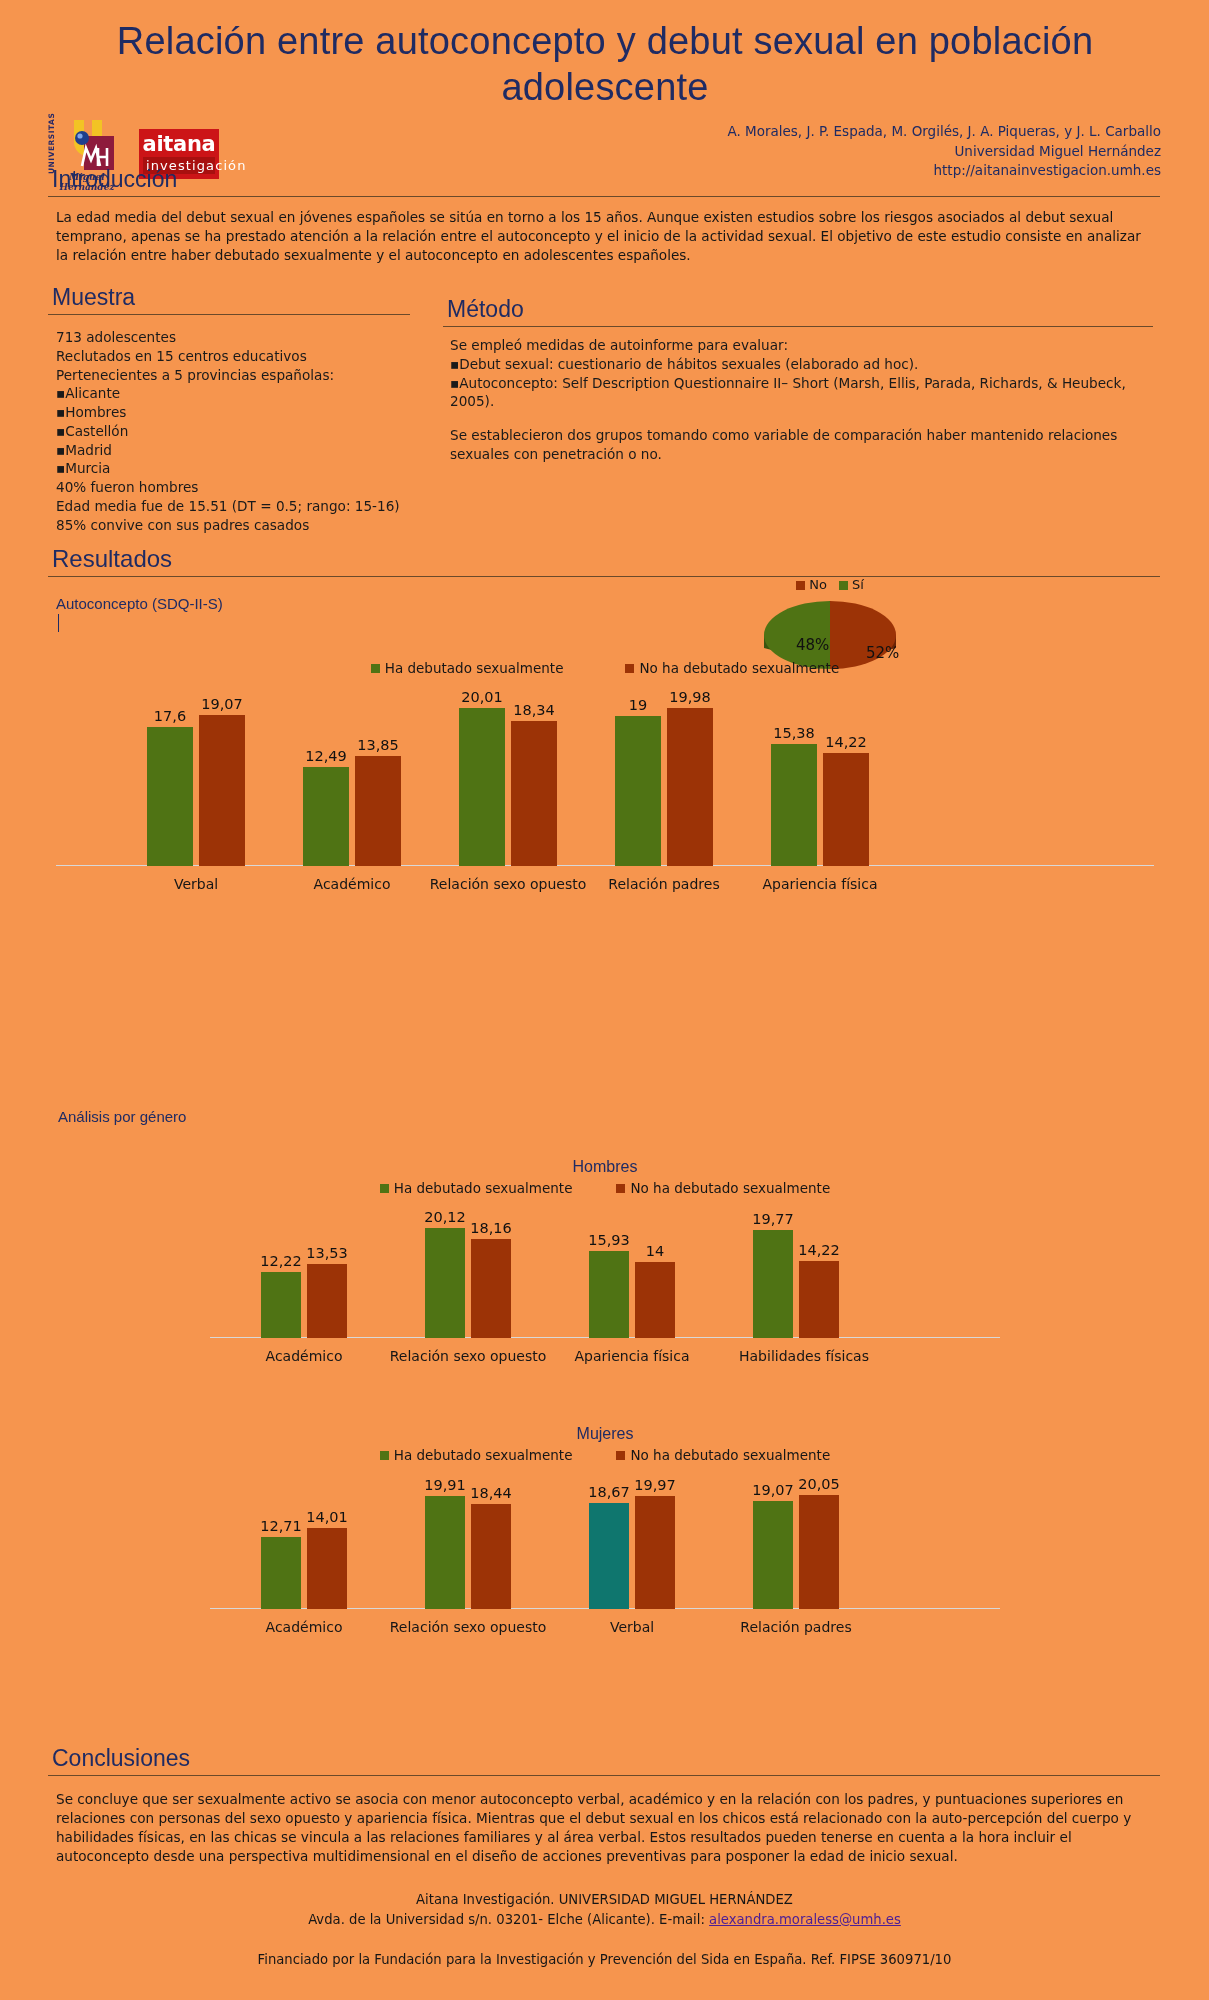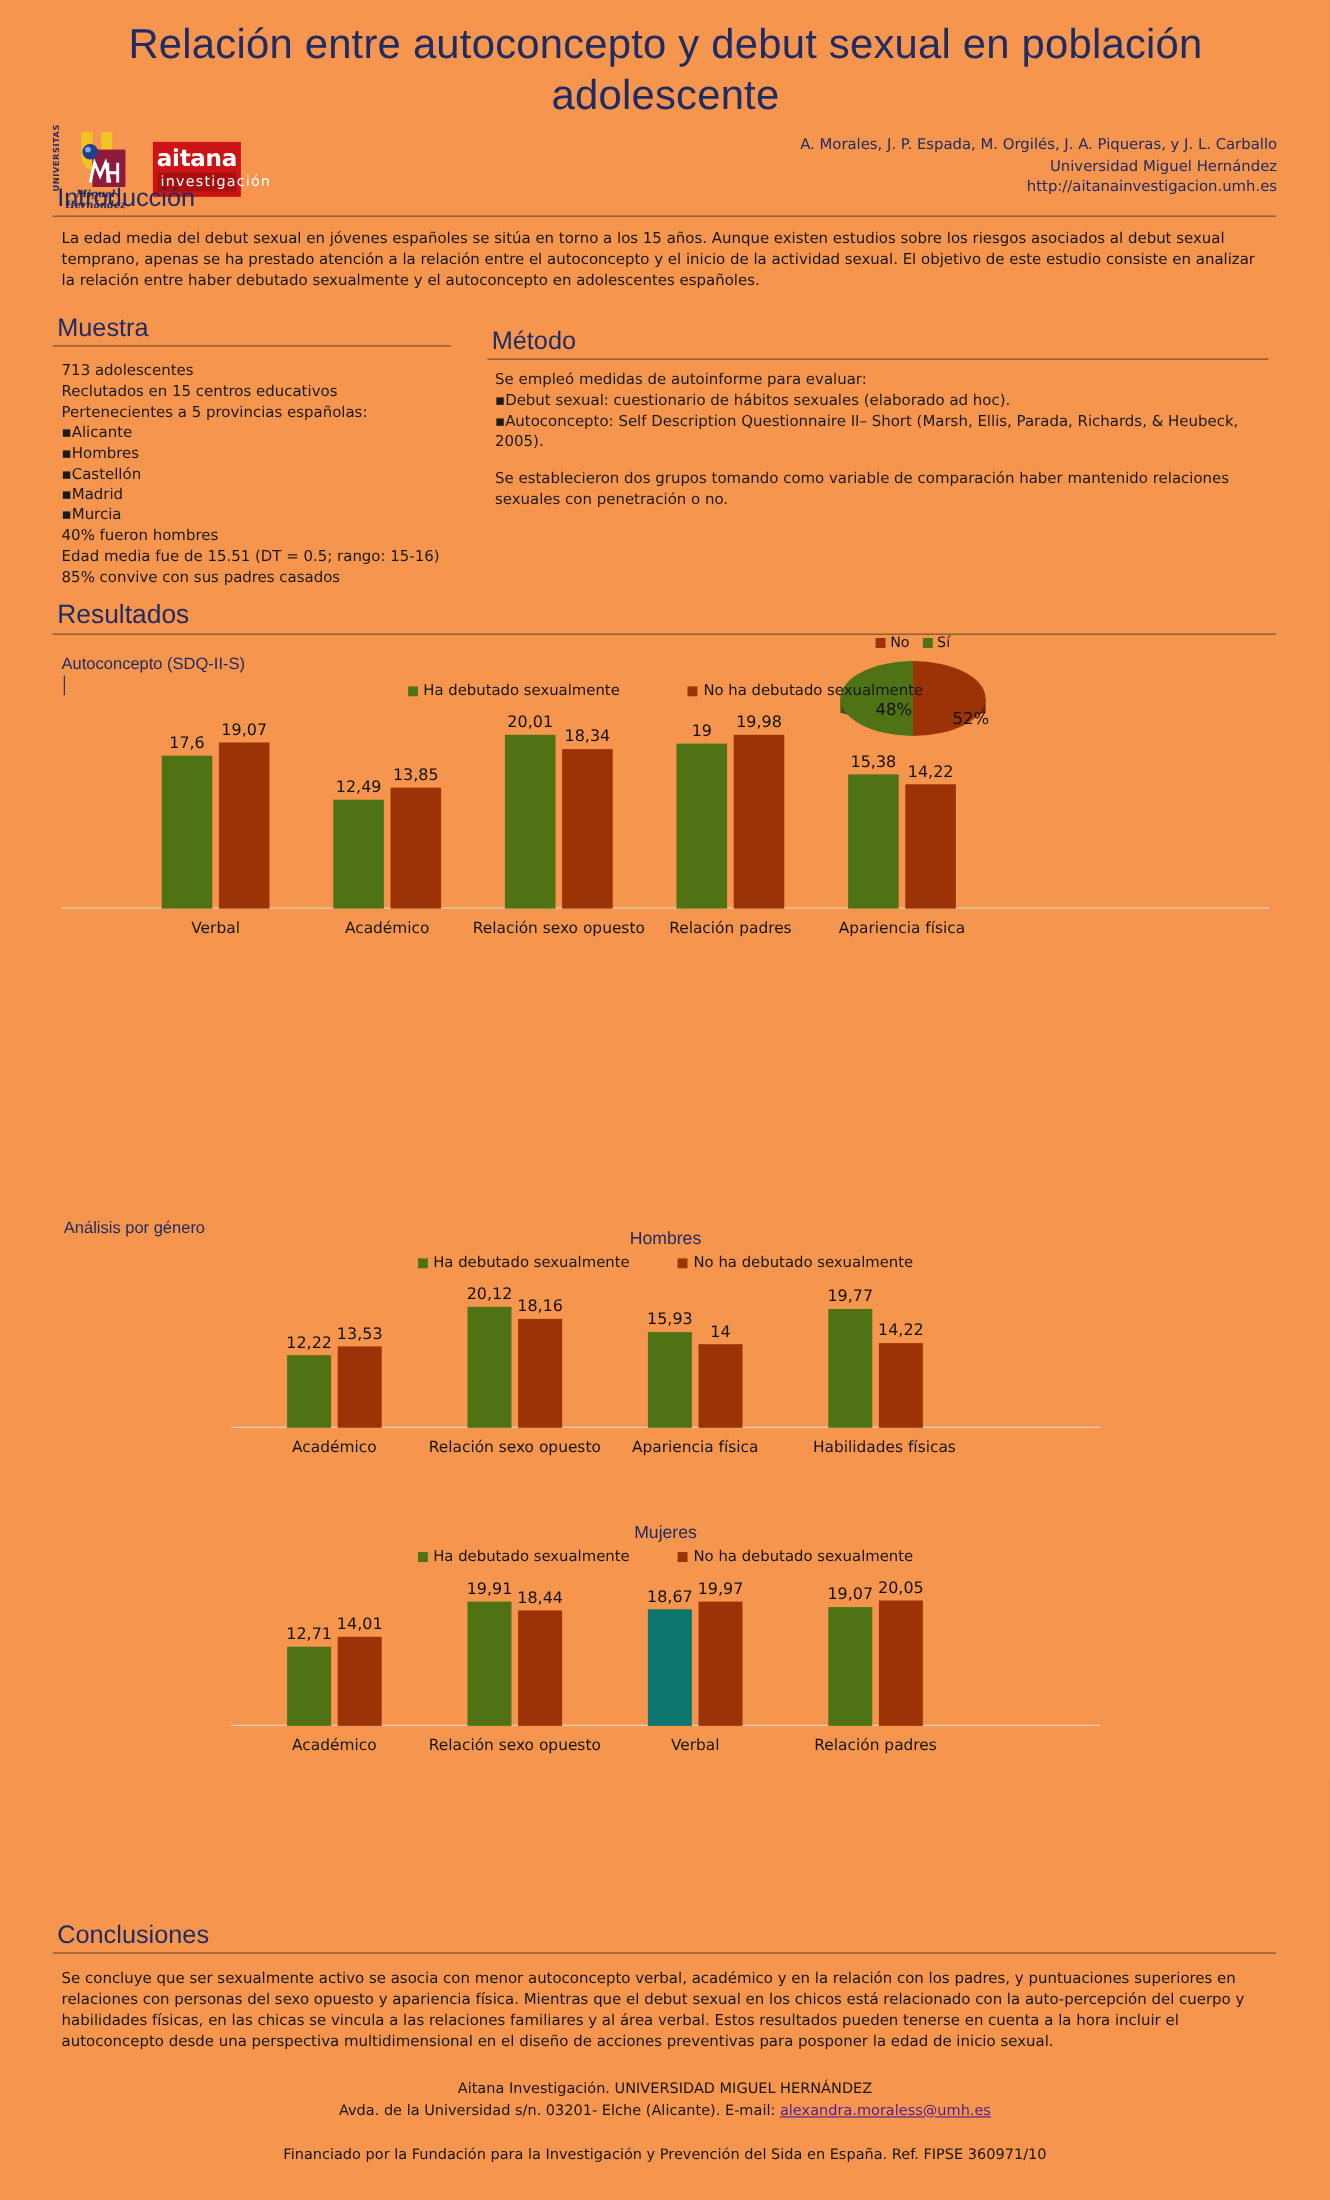--- a/index.html
+++ b/index.html
@@ -107,21 +107,21 @@
   .pie-legend span.sw{display:inline-block;width:9px;height:9px;margin-right:4px;vertical-align:middle;}
   .pie-legend .gap{display:inline-block;width:12px;}
   .pie-svg{position:absolute;left:0;top:24px;}
   .pie-lbl{
     position:absolute;font-size:15px;color:#111;
   }
   .pie-lbl.left{left:96px;top:59px;}
   .pie-lbl.right{left:166px;top:67px;}
 
   
-  .chart{position:absolute;}
+  .chart{position:absolute;margin-top:40px;}
   .chart-title{
     text-align:center;font-size:16px;color:#1f2b63;
     font-family:"Liberation Sans",sans-serif;
   }
   .chart-legend{
     display:flex;justify-content:center;gap:46px;font-size:13.5px;color:#161616;
     margin-top:4px;
   }
   .chart-legend .item{display:flex;align-items:center;gap:5px;}
   .chart-legend .sw{width:9px;height:9px;display:inline-block;}

